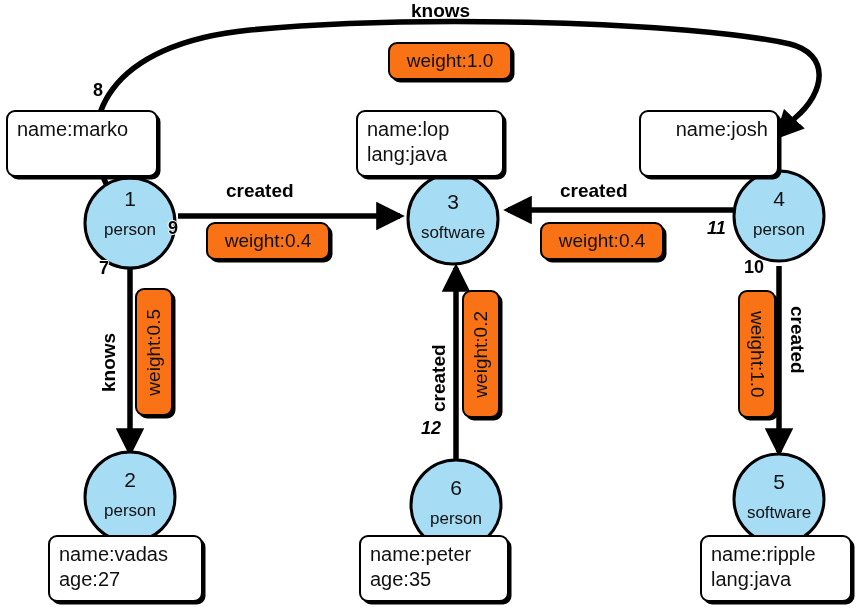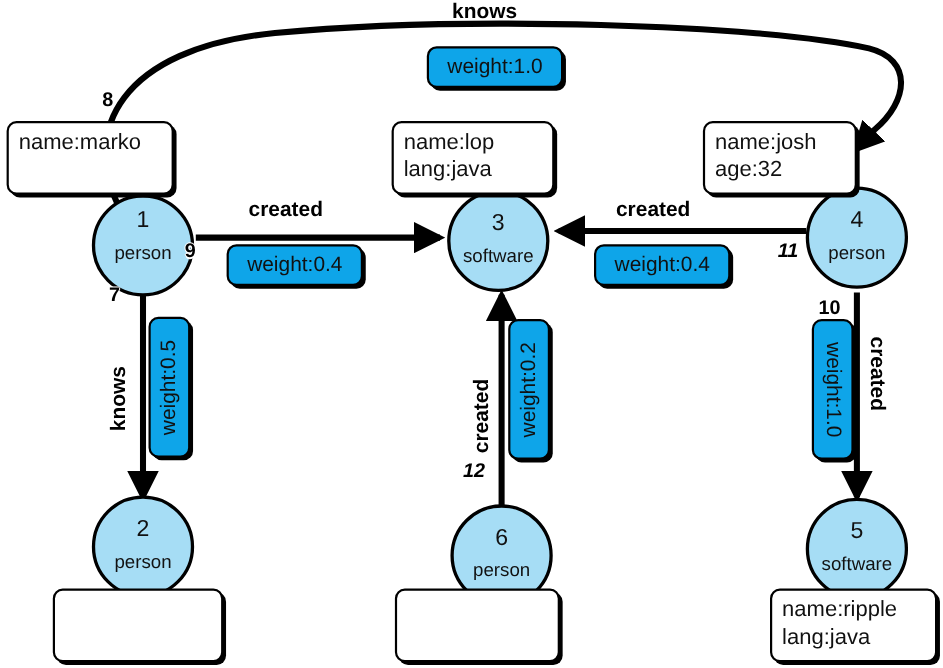--- a/index.html
+++ b/index.html
@@ -13,21 +13,21 @@
   .node-type{font-size:17px;}
 
   .edge-line{stroke:#000000;stroke-width:5.5;fill:none;}
   .edge-curve{stroke:#000000;stroke-width:5.5;fill:none;}
 
   .prop-box{position:absolute;background:#ffffff;border:2.2px solid #000000;border-radius:9px;
             box-shadow:3px 3px 0 -0.5px #000000;padding:5px 9px 6px 9px;box-sizing:border-box;}
   .prop-line{font-family:"Liberation Sans",sans-serif;font-size:20px;color:#111111;
              line-height:25px;white-space:nowrap;}
 
-  .wbox{position:absolute;background:#0ea5e9;border:2.2px solid #000000;border-radius:9px;
+  .wbox{position:absolute;background:#f97316;border:2.2px solid #000000;border-radius:9px;
         box-shadow:3px 3px 0 -0.5px #000000;box-sizing:border-box;
         display:flex;align-items:center;justify-content:center;}
   .wbox .wtext{font-family:"Liberation Sans",sans-serif;font-size:19px;color:#111111;white-space:nowrap;}
   .wbox.vert{writing-mode:vertical-rl;}
   .wbox.vert .wtext{writing-mode:vertical-rl;transform:rotate(180deg);}
   .wbox.vert-cw .wtext{writing-mode:vertical-rl;}
 
   .elabel{position:absolute;font-family:"Liberation Sans",sans-serif;font-weight:bold;
           font-size:19px;color:#000000;white-space:nowrap;
           text-shadow:1px 0 0 #fff,-1px 0 0 #fff,0 1px 0 #fff,0 -1px 0 #fff;}
@@ -99,38 +99,41 @@
       <text class="node-text node-id" x="456" y="495">6</text>
       <text class="node-text node-type" x="456" y="524">person</text>
     </g>
   </svg>
 
   <div class="prop-box" style="left:6px;top:110px;width:152px;height:67px;">
     <div class="prop-line">name:marko</div>
   </div>
 
   <div class="prop-box" style="left:48px;top:535px;width:155px;height:67px;">
+    <div class="prop-line">name:vadas</div>
+    <div class="prop-line">age:27</div>
   </div>
 
   <div class="prop-box" style="left:320px;top:110px;width:148px;height:67px;margin-left:36px;">
     <div class="prop-line">name:lop</div>
     <div class="prop-line">lang:java</div>
   </div>
 
-  <div class="prop-box" style="left:639px;top:110px;width:140px;height:67px;">
+  <div class="prop-box" style="left:639px;top:110px;width:140px;height:67px;text-align:right;">
     <div class="prop-line">name:josh</div>
-    <div class="prop-line">age:32</div>
   </div>
 
   <div class="prop-box" style="left:700px;top:535px;width:152px;height:67px;">
     <div class="prop-line">name:ripple</div>
     <div class="prop-line">lang:java</div>
   </div>
 
   <div class="prop-box" style="left:359px;top:535px;width:150px;height:67px;">
+    <div class="prop-line">name:peter</div>
+    <div class="prop-line">age:35</div>
   </div>
 
   <div class="wbox" style="left:388px;top:42px;width:124px;height:38px;">
     <span class="wtext">weight:1.0</span>
   </div>
 
   <div class="wbox" style="left:206px;top:222px;width:124px;height:38px;">
     <span class="wtext">weight:0.4</span>
   </div>
 
@@ -165,15 +168,15 @@
   <div class="eid" style="left:93px;top:80px;">8</div>
 
   <div class="eid" style="left:168px;top:218px;">9</div>
 
   <div class="eid" style="left:707px;top:218px;font-style:italic;">11</div>
 
   <div class="eid" style="left:99px;top:258px;">7</div>
 
   <div class="eid" style="left:421px;top:418px;font-style:italic;">12</div>
 
-  <div class="eid" style="left:744px;top:257px;margin-top:12px;">10</div>
+  <div class="eid" style="left:744px;top:257px;">10</div>
 
 </div>
 
 </body></html>

